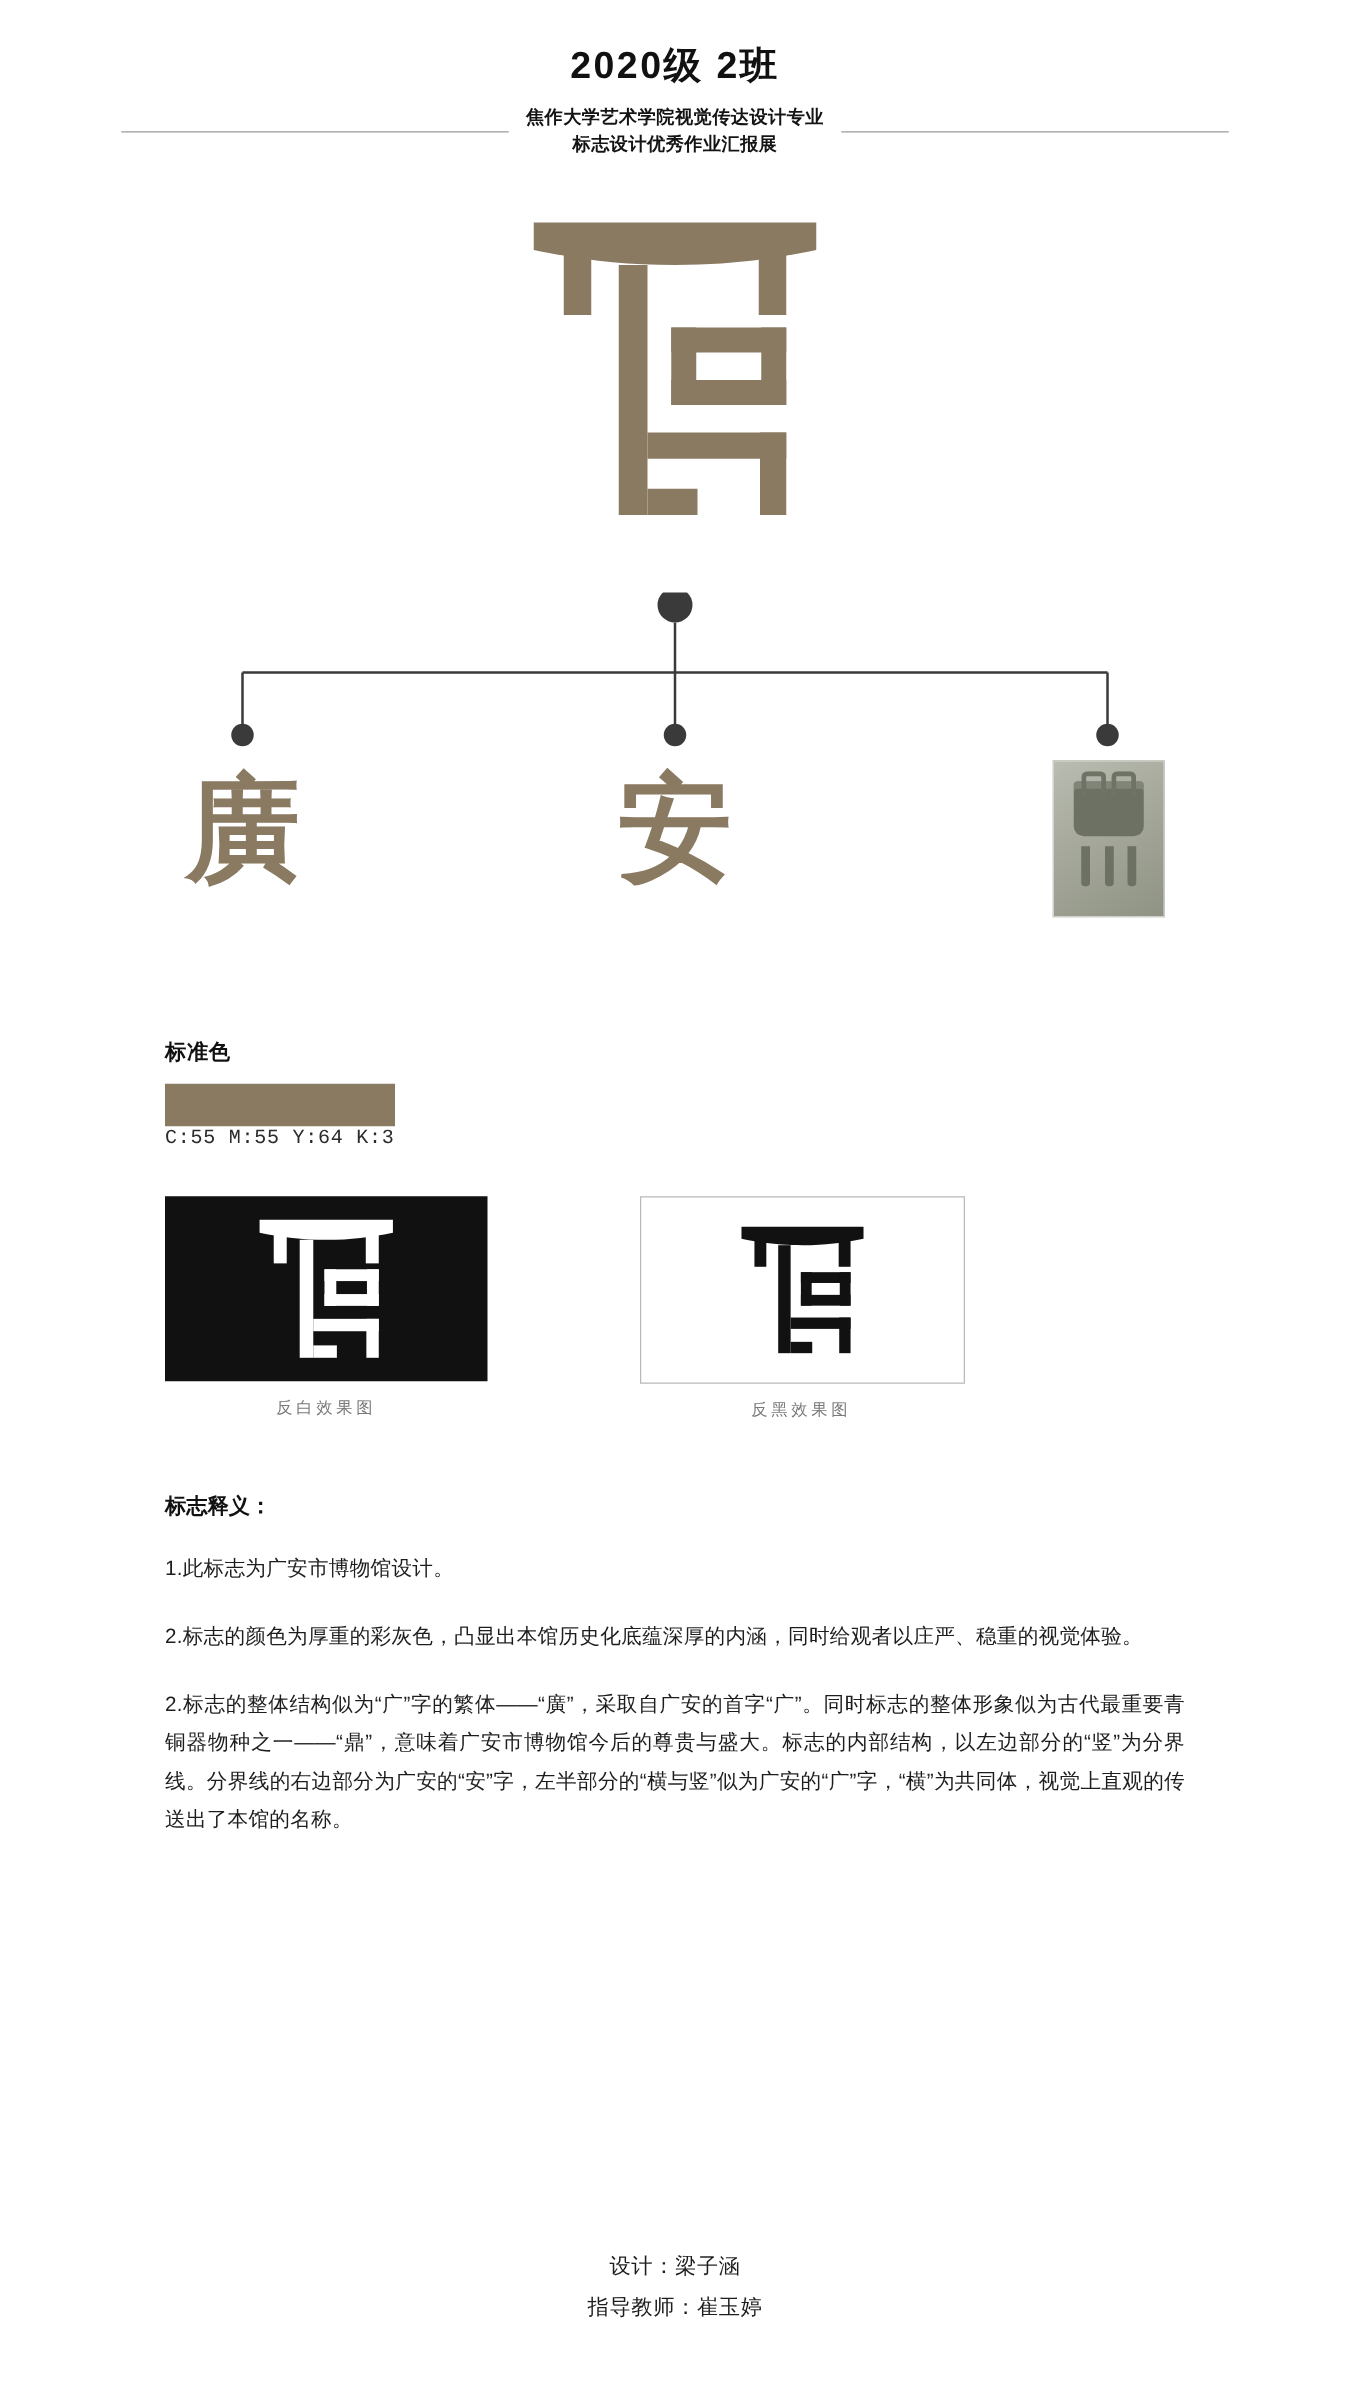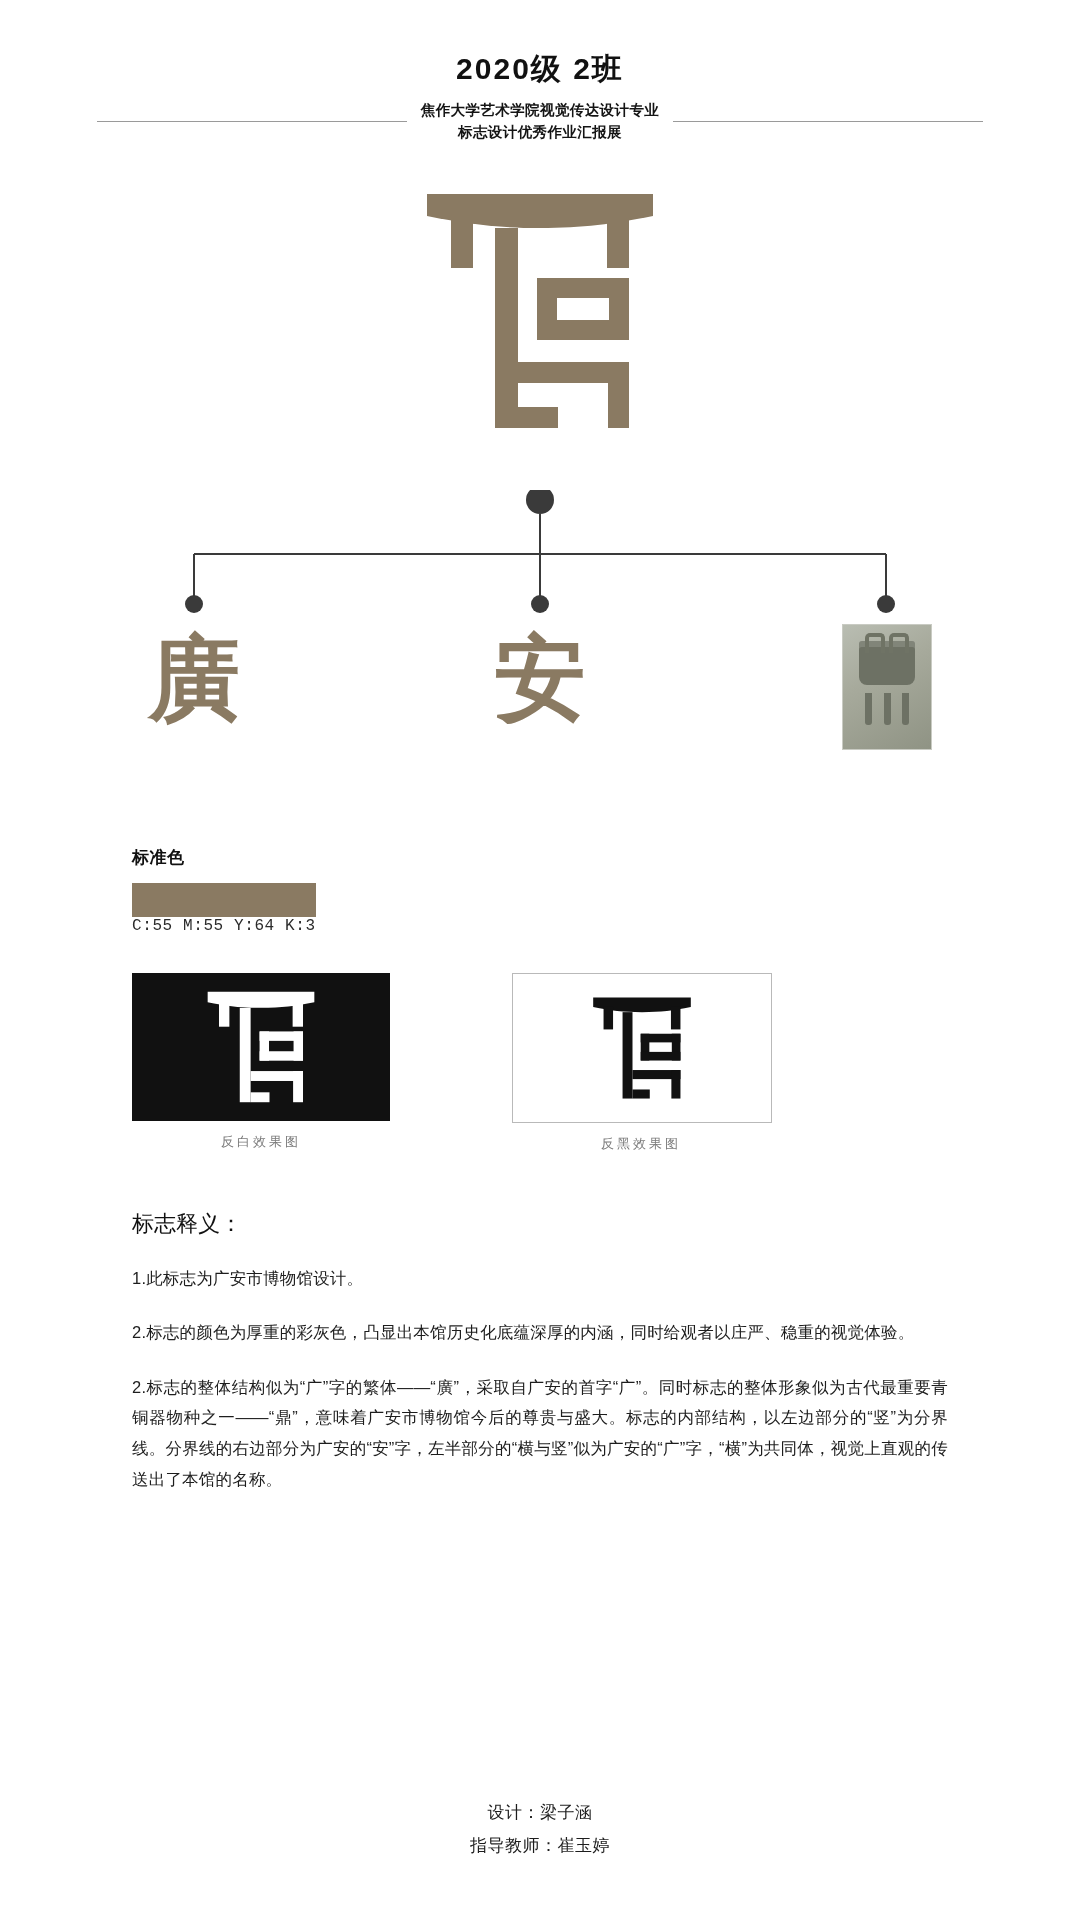--- a/index.html
+++ b/index.html
@@ -11,21 +11,21 @@
     width: 1080px;
     height: 1920px;
     position: relative;
     font-family: "Liberation Sans", "DejaVu Sans", sans-serif;
     color: #1a1a1a;
     overflow: hidden;
   }
 
   
   .header {
-    padding-top: 52px;
+    padding-top: 36px;
     text-align: center;
   }
   .header-title {
     font-size: 30px;
     font-weight: 700;
     letter-spacing: 2px;
     color: #111;
     line-height: 1.1;
   }
   .header-rule-row {
@@ -181,22 +181,22 @@
     margin-top: 12px;
     text-align: center;
     font-size: 13px;
     color: #7a7a7a;
     letter-spacing: 3px;
   }
 
   
   .explain { margin-top: 56px; }
   .explain-title {
-    font-size: 22px;
-    font-weight: 400;
+    font-size: 17px;
+    font-weight: 700;
     color: #111;
   }
   .explain p {
     margin: 24px 0 0 0;
     font-size: 16.5px;
     line-height: 1.85;
     color: #1d1d1d;
     text-align: justify;
     letter-spacing: 0.2px;
   }

